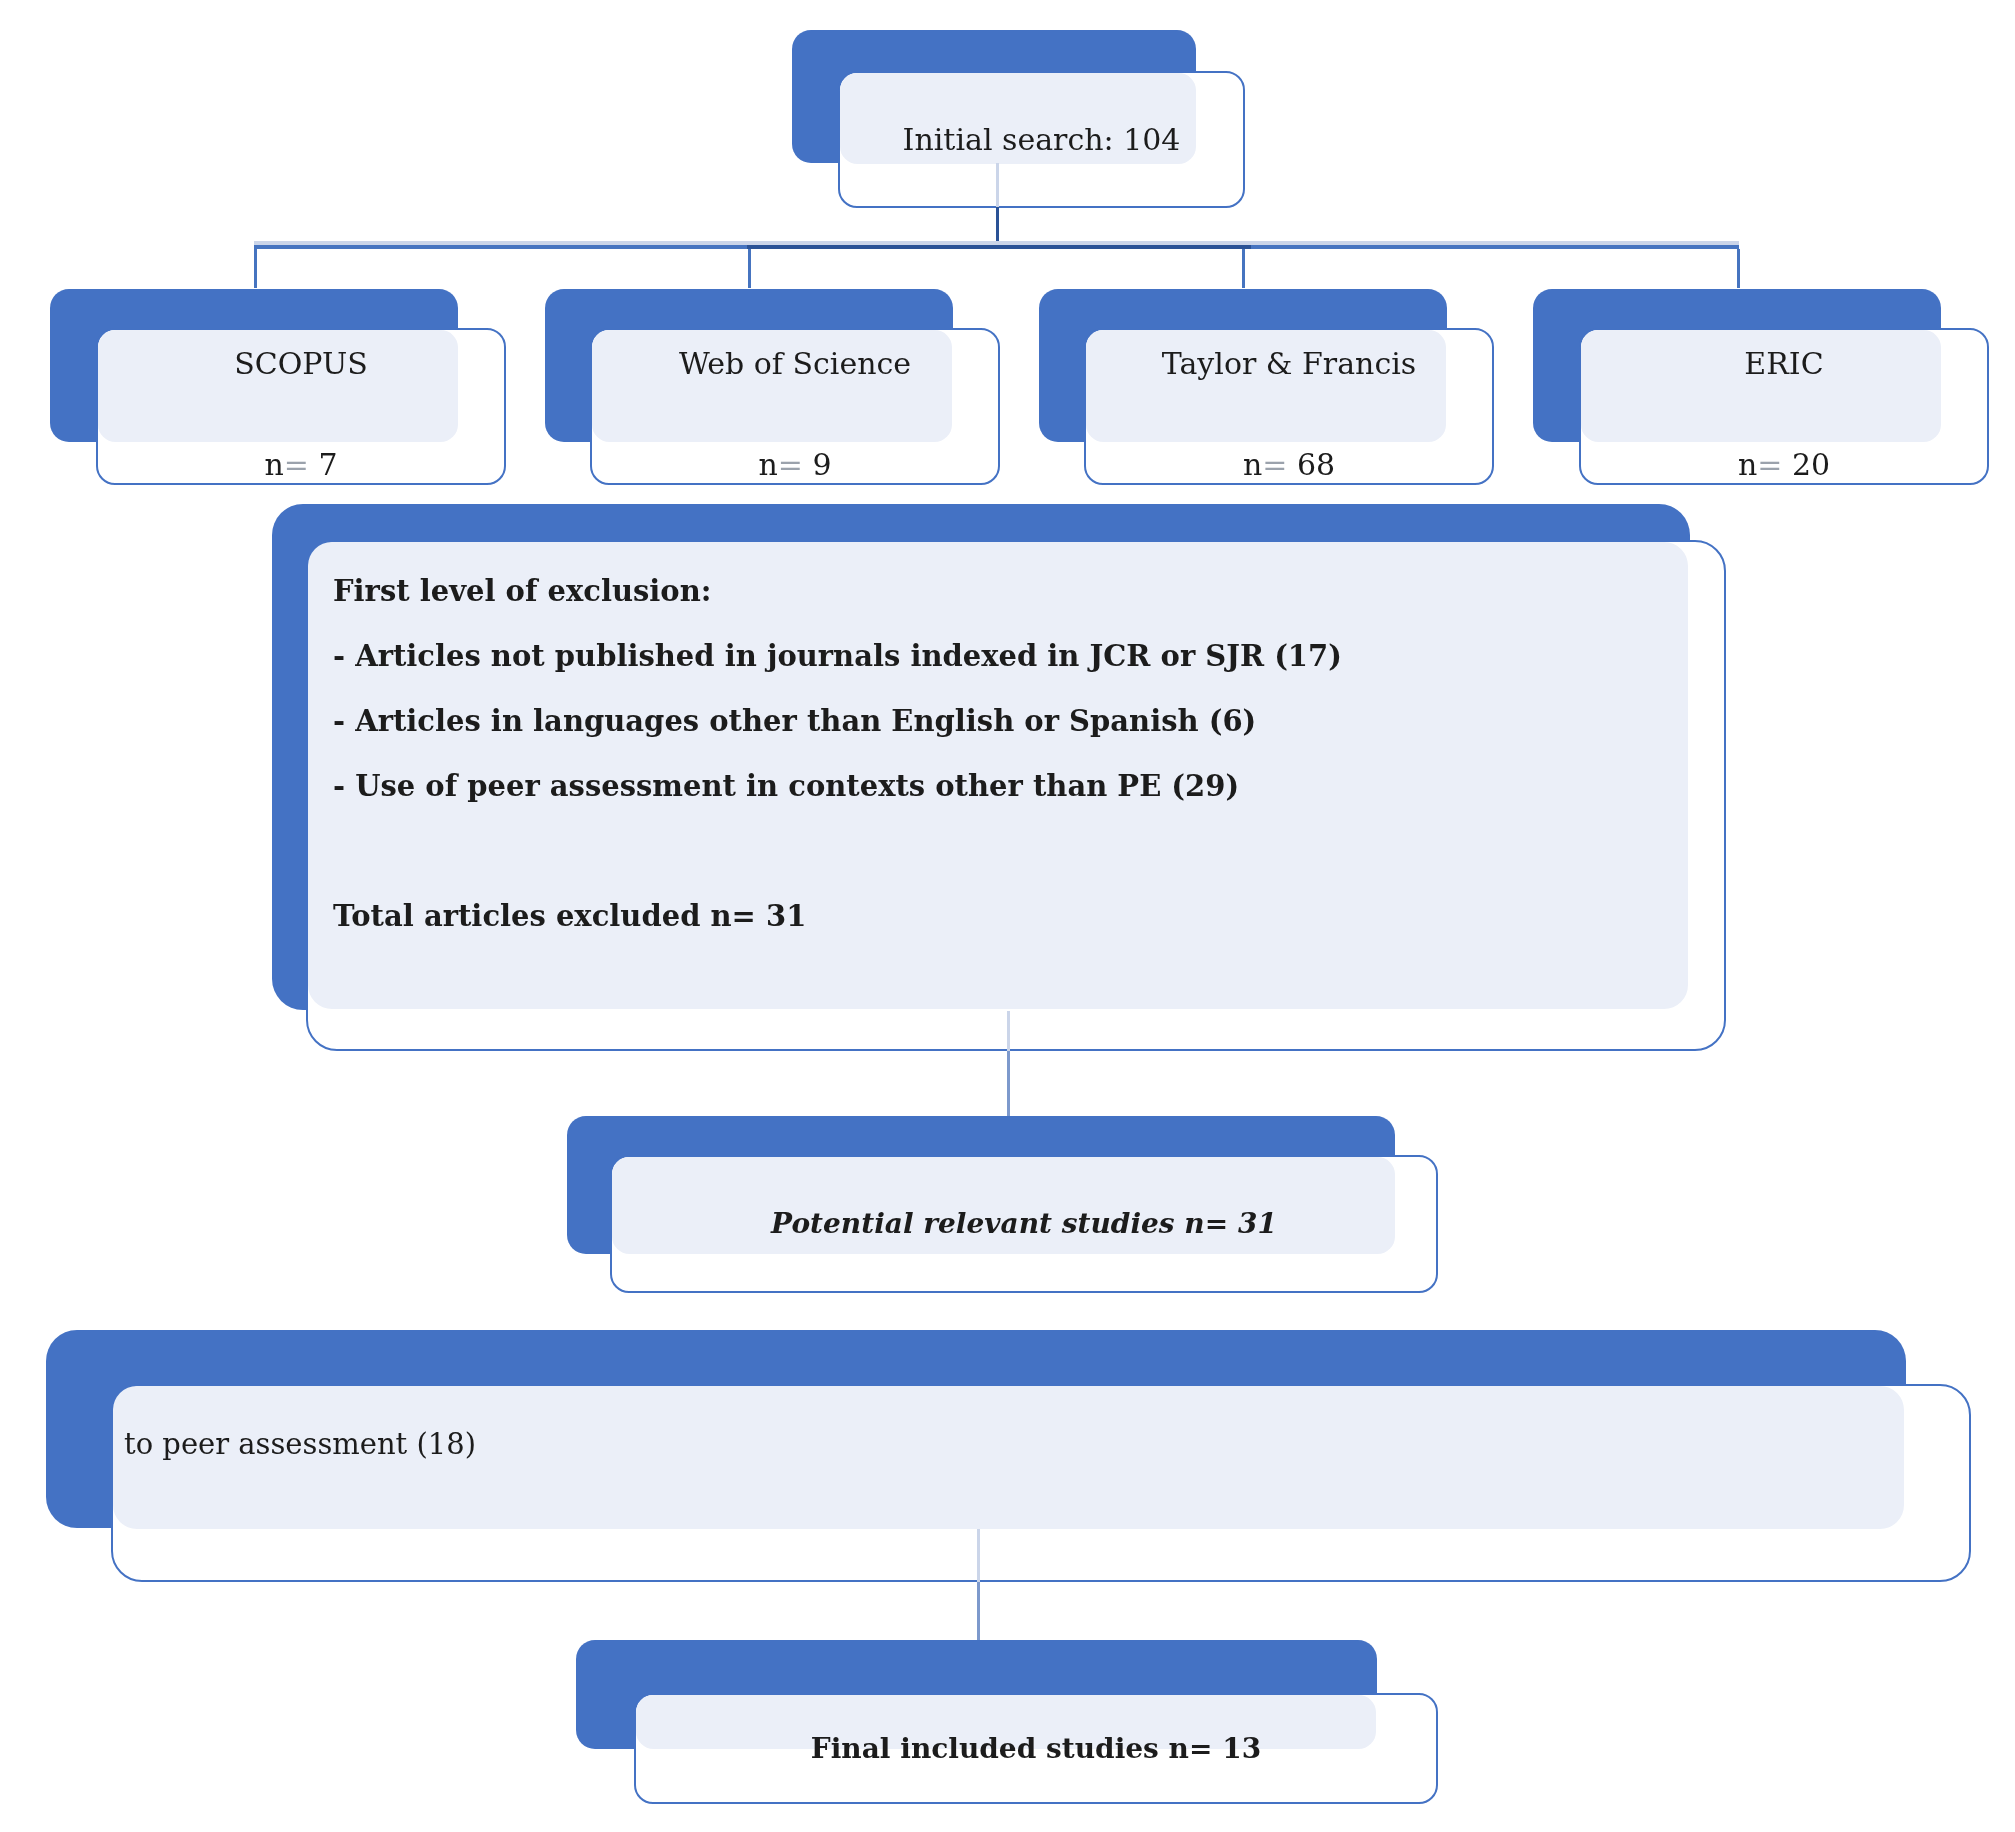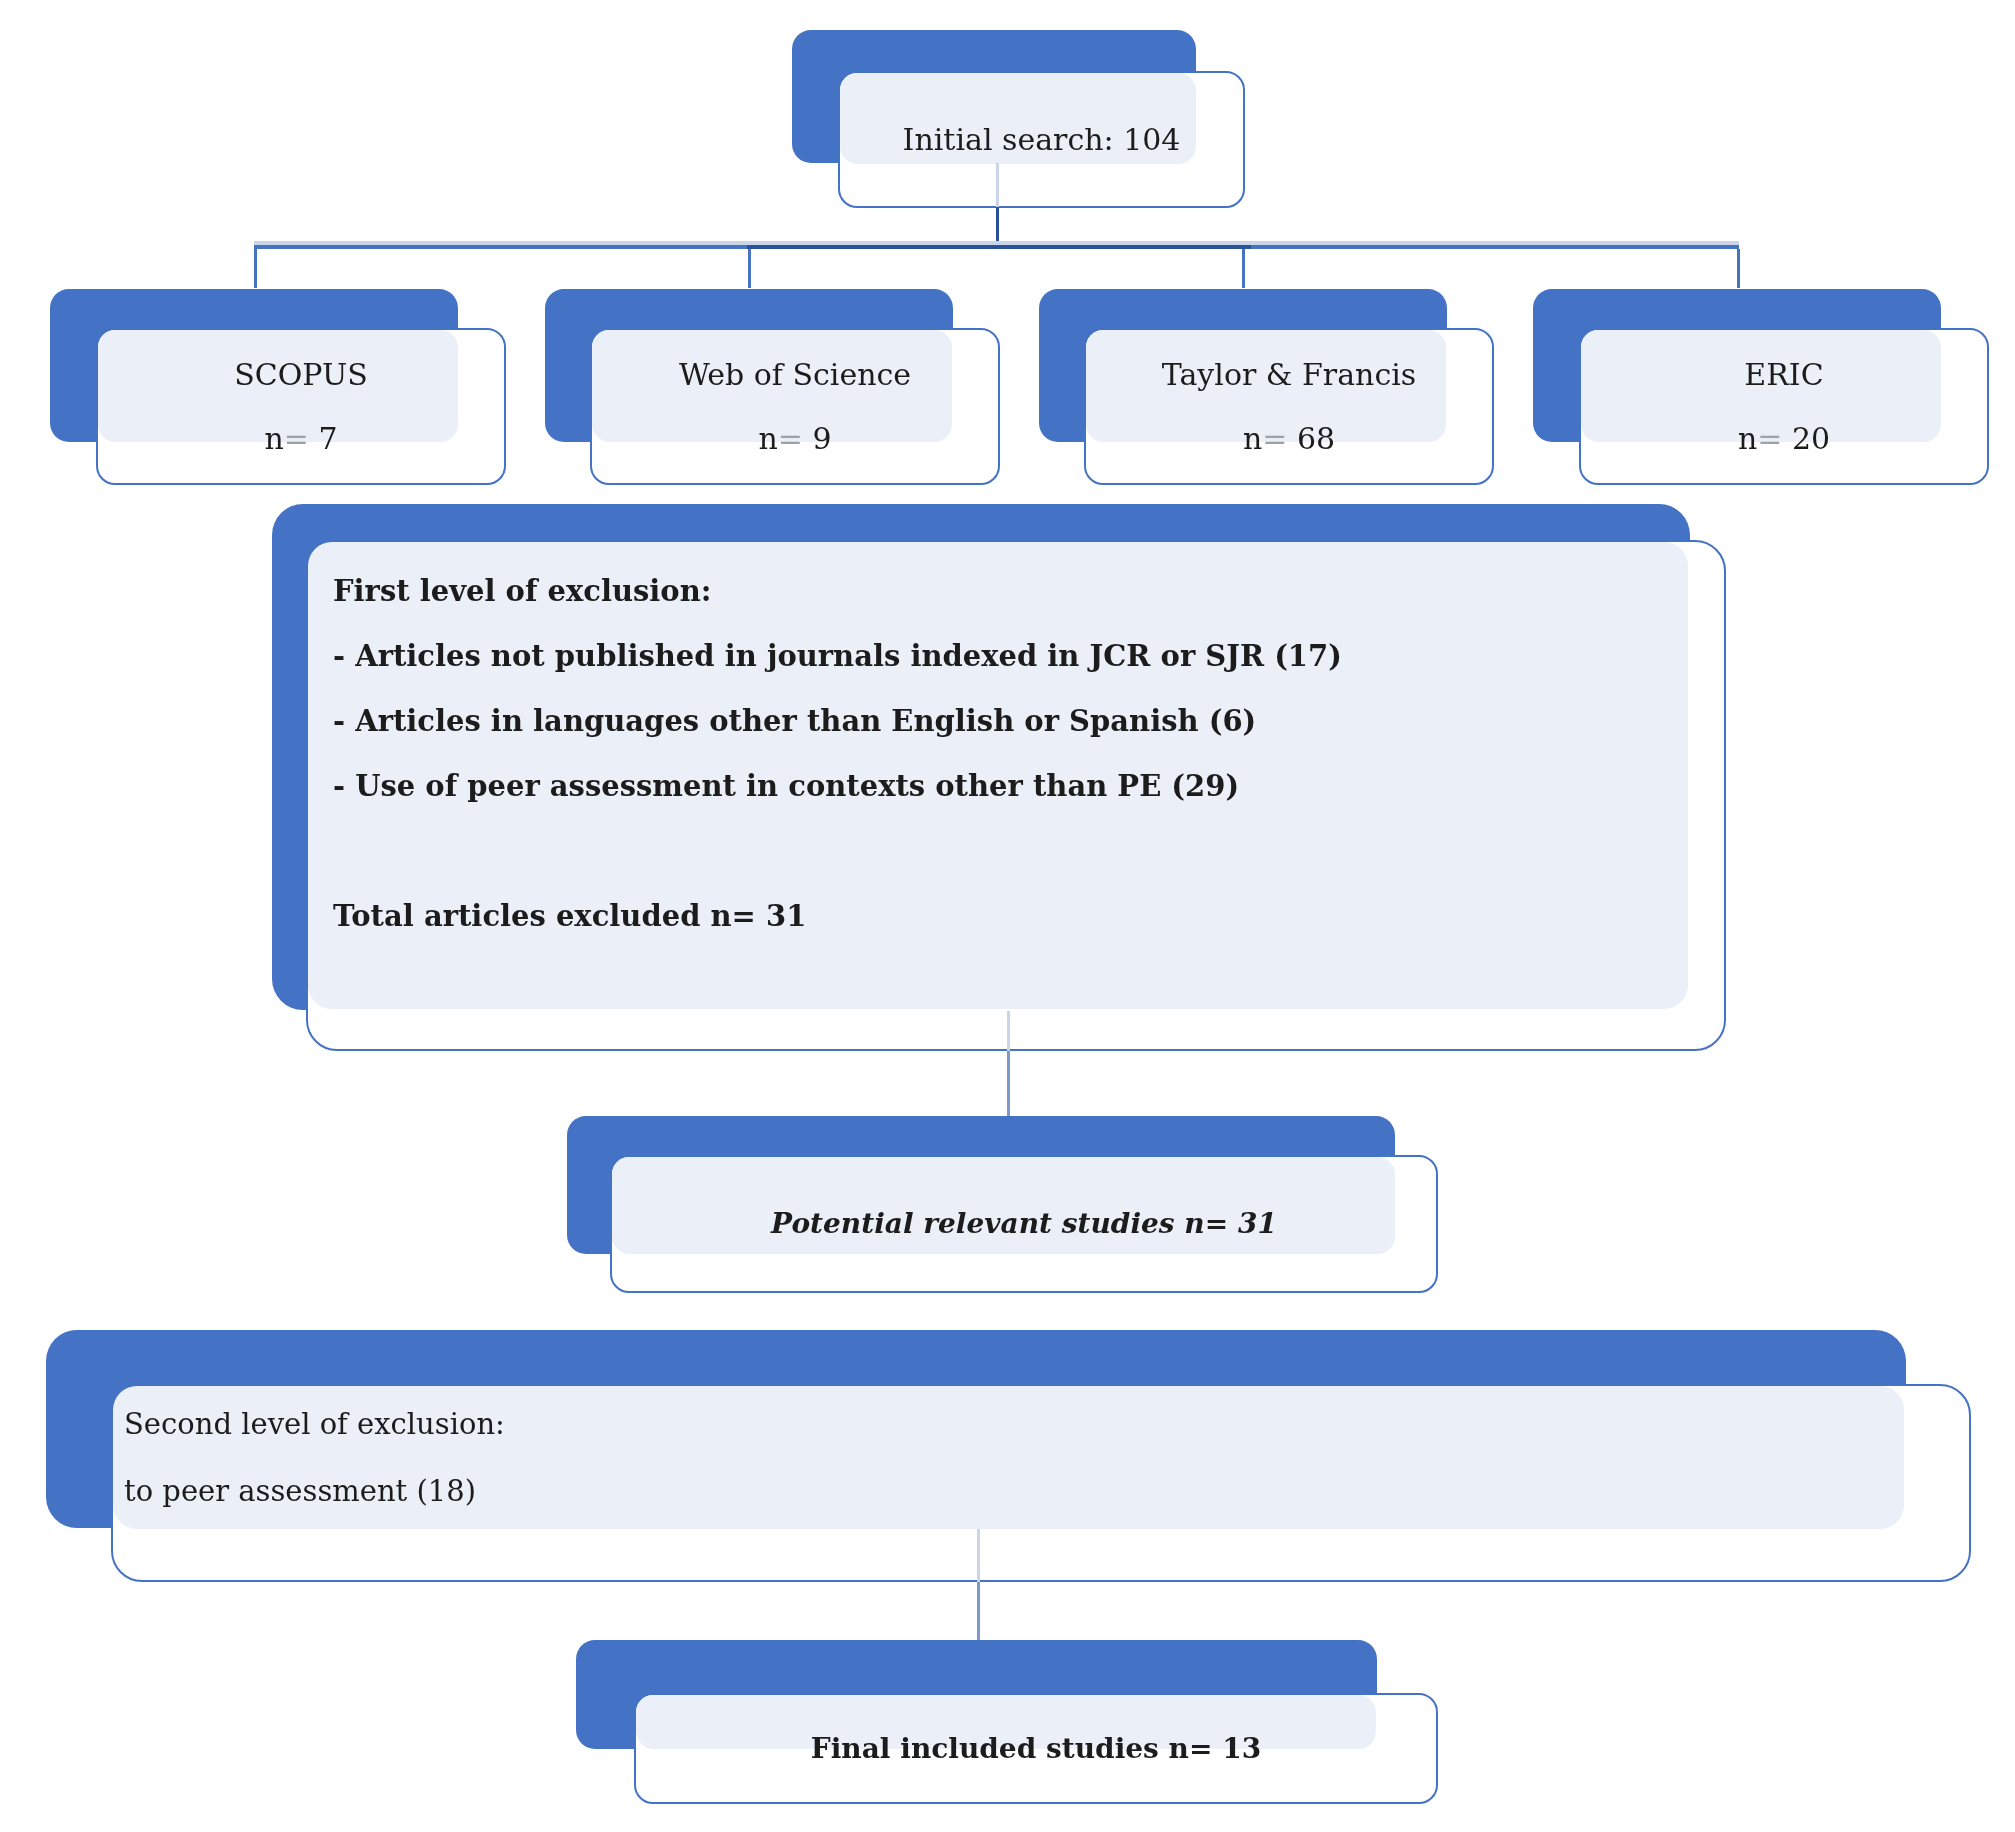--- a/index.html
+++ b/index.html
@@ -39,21 +39,21 @@
     position:absolute;
     display:flex;
     flex-direction:column;
     align-items:center;
     justify-content:center;
     text-align:center;
     font-size:30px;
     line-height:40px;
   }
   .label.bold{font-weight:700;font-size:28px;}
-  .db-label{gap:24px;}
+  .db-label{gap:61px;justify-content:flex-end;}
   .bodytext{
     position:absolute;
     font-size:29px;
     text-align:left;
   }
   .bodytext .ln{line-height:65px;white-space:nowrap;}
   .bodytext .spacer{height:65px;}
   .b2 .ln{line-height:47px;white-space:nowrap;}
   .b2 .para{margin-top:20px;}
   
@@ -150,21 +150,20 @@
     <div class="panel" style="left:610px;top:1155px;width:828px;height:138px;"></div>
     <div class="fill" style="left:612px;top:1157px;width:783px;height:97px;"></div>
     <div class="label bold" style="left:610px;top:1155px;width:828px;height:138px;font-style:italic;">Potential relevant studies n= 31</div>
   </div>
 
   <div class="big">
     <div class="shadow" style="left:46px;top:1330px;width:1860px;height:198px;"></div>
     <div class="panel" style="left:111px;top:1384px;width:1860px;height:198px;"></div>
     <div class="fill" style="left:113px;top:1386px;width:1791px;height:143px;"></div>
     <div class="bodytext b2" style="left:124px;top:1401px;width:1829px;">
-      <div class="ln">Second level of exclusion:</div>
       <div class="para">
         <div class="ln">to peer assessment (18)</div>
       </div>
     </div>
   </div>
 
   <div class="conn c-light" style="left:977px;top:1529px;width:2.7px;height:53px;"></div>
   <div class="conn c-med" style="left:977px;top:1582px;width:3.4px;height:59px;"></div>
 
   <div>

